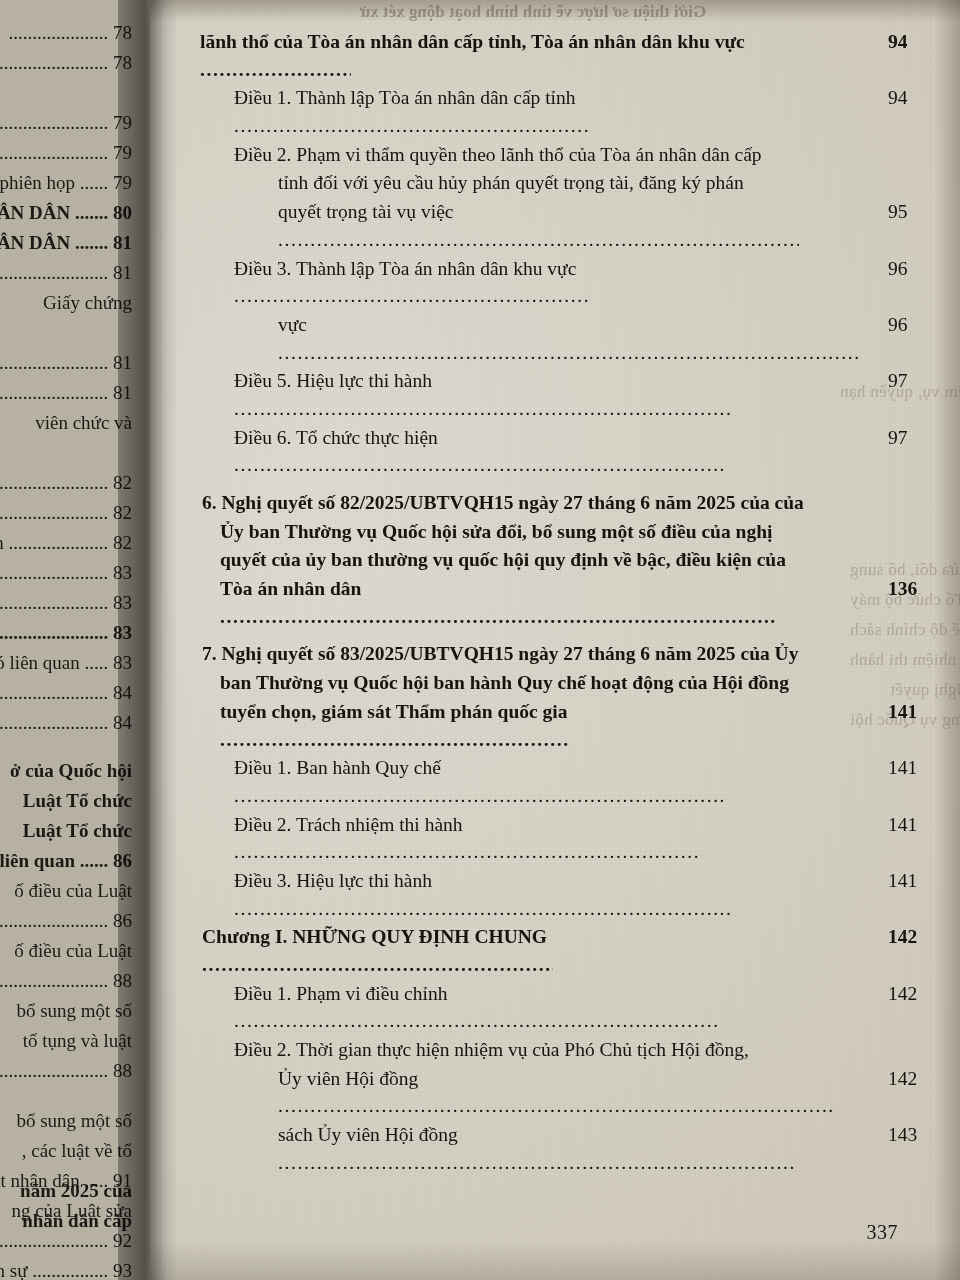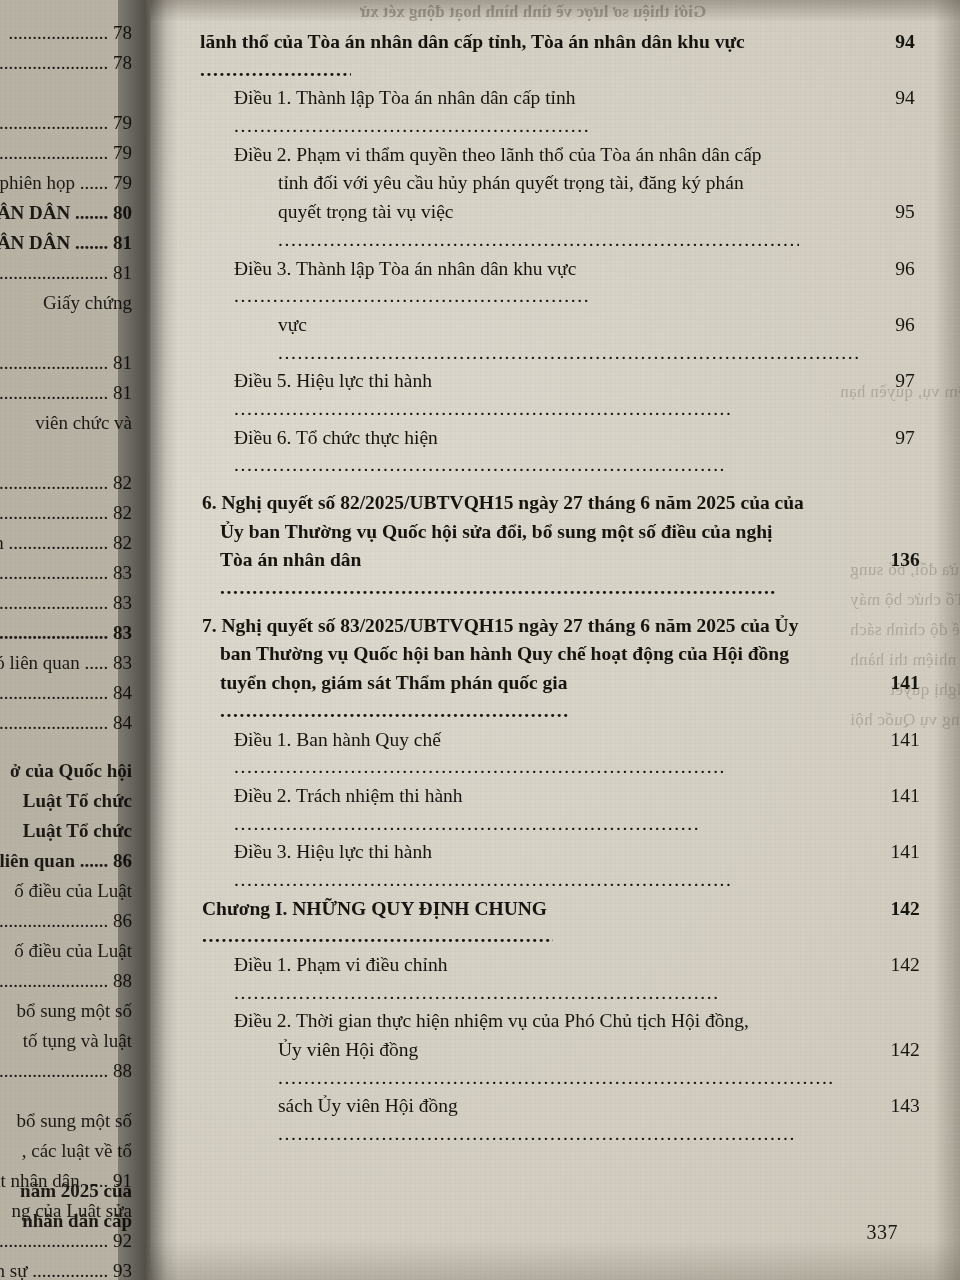--- a/index.html
+++ b/index.html
@@ -117,21 +117,21 @@
     margin-bottom: 1px;
   }
   .entry .txt {
     flex: 1 1 auto;
     position: relative;
   }
   .entry .pg {
     flex: 0 0 auto;
     padding-left: 4px;
     white-space: nowrap;
-    text-align: center;
+    text-align: left;
     min-width: 34px;
   }
   .lead {
     display: inline;
   }
   .dots {
     display: inline-block;
     overflow: hidden;
     white-space: nowrap;
     vertical-align: bottom;
@@ -272,20 +272,24 @@
         <div style="font-weight: bold;">
           <div class="entry">
             <span class="txt i3"><span class="lead">6. Nghị quyết số 82/2025/UBTVQH15 ngày 27 tháng 6 năm 2025 của của</span></span>
             <span class="pg">&nbsp;</span>
           </div>
           <div class="entry">
             <span class="txt i3 cont-c"><span class="lead">Ủy ban Thường vụ Quốc hội sửa đổi, bổ sung một số điều của nghị</span></span>
             <span class="pg">&nbsp;</span>
           </div>
           <div class="entry">
+            <span class="txt i3 cont-c"><span class="lead">quyết của ủy ban thường vụ quốc hội quy định về bậc, điều kiện của</span></span>
+            <span class="pg">&nbsp;</span>
+          </div>
+          <div class="entry">
             <span class="txt i3 cont-c"><span class="lead">Tòa án nhân dân</span><span class="dots" style="max-width: 554.547px;"> ..........................................................................................</span></span>
             <span class="pg" style="font-weight: bold;">136</span>
           </div>
         </div>
         <div class="block-gap"></div>
         <div style="font-weight: bold;">
           <div class="entry">
             <span class="txt i3"><span class="lead">7. Nghị quyết số 83/2025/UBTVQH15 ngày 27 tháng 6 năm 2025 của Ủy</span></span>
             <span class="pg">&nbsp;</span>
           </div>

